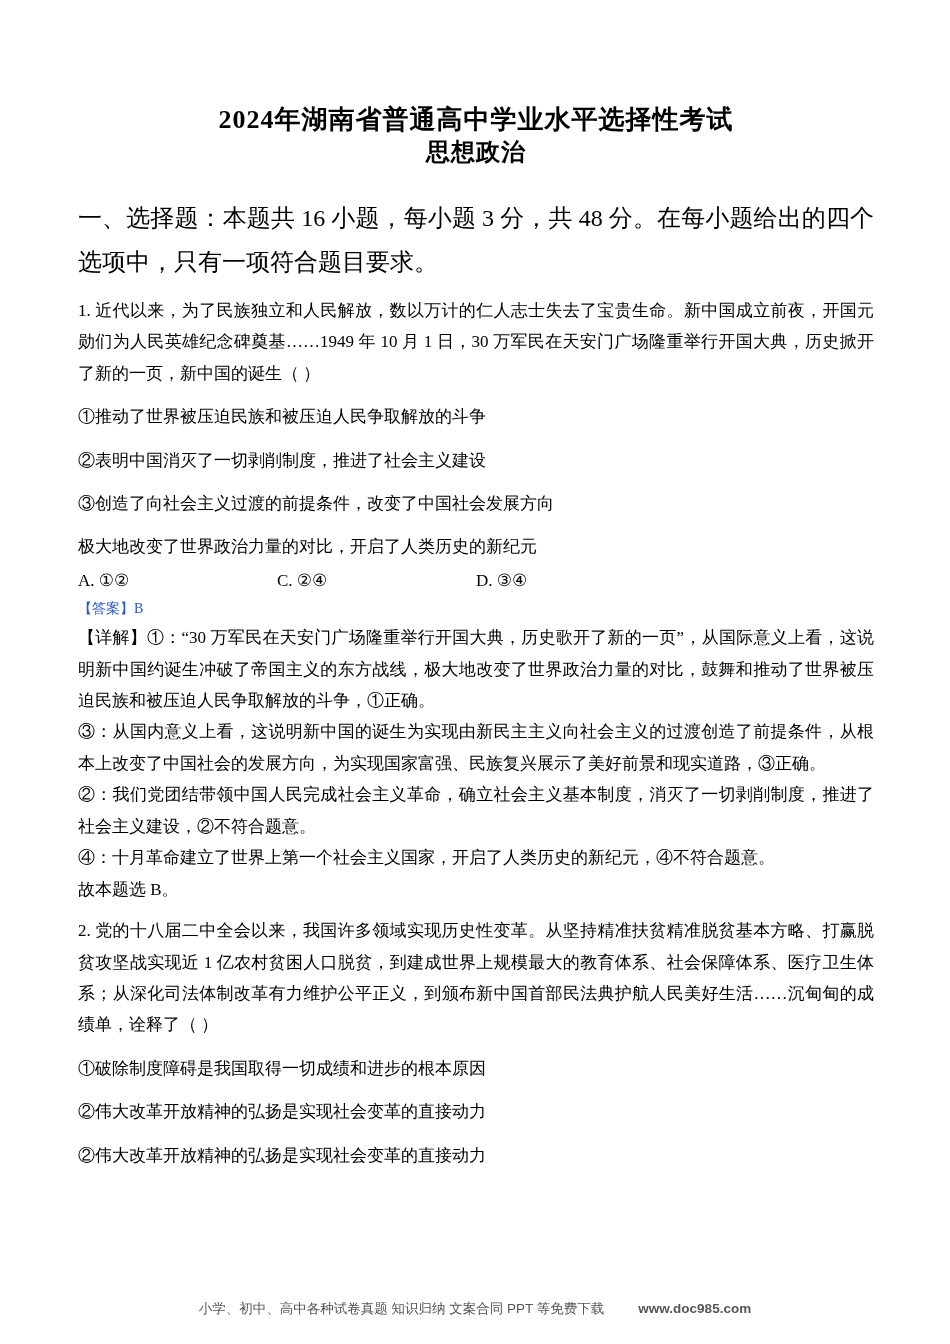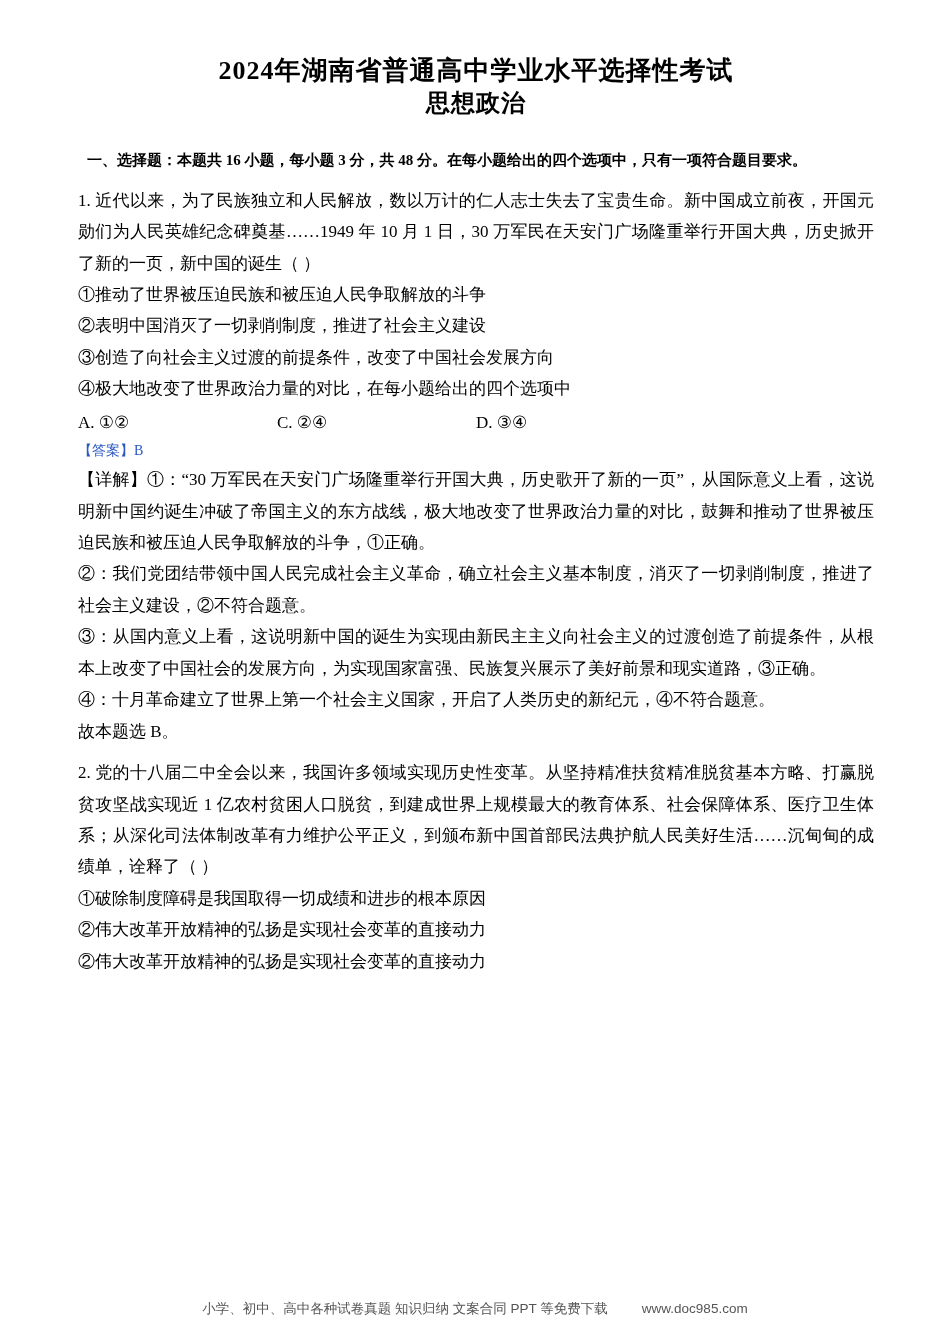--- a/index.html
+++ b/index.html
@@ -28,49 +28,48 @@
     position: absolute;
     left: 78px;
     top: 0;
     width: 796px;
   }
   .doc-title {
     text-align: center;
     font-size: 26px;
     font-weight: bold;
     letter-spacing: 1px;
-    margin-top: 54px;
+    margin-top: 103px;
     line-height: 1.3;
   }
   .doc-subtitle {
     text-align: center;
     font-size: 24px;
     font-weight: bold;
     letter-spacing: 1px;
     line-height: 1.3;
   }
   .section-head {
-    font-size: 15px;
-    font-weight: bold;
+    font-size: 24px;
+    font-weight: normal;
     line-height: 1.85;
     margin-top: 28px;
     text-align: justify;
-    margin-left: 9px;
   }
   p {
     margin: 0;
     font-size: 17px;
     line-height: 1.85;
     text-align: justify;
   }
   .q-stem {
     margin-top: 10px;
   }
   .opt-line {
-    margin-top: 0;
+    margin-top: 12px;
   }
   .choices {
     display: flex;
     margin-top: 2px;
     font-size: 17px;
     line-height: 1.85;
     align-items: flex-end;
   }
   .choices .ch {
     width: 25%;
@@ -93,50 +92,51 @@
     left: 0;
     bottom: 26px;
     width: 950px;
     text-align: center;
     font-size: 13.5px;
     color: #555555;
     font-family: "Liberation Sans", sans-serif;
   }
   .footer .site {
     margin-left: 34px;
+    font-weight: bold;
   }
 </style>
 </head>
 <body>
 
 <div class="page">
   <div class="content">
 
     <div class="doc-title">2024年湖南省普通高中学业水平选择性考试</div>
     <div class="doc-subtitle">思想政治</div>
 
     <div class="section-head">一、选择题：本题共 16 小题，每小题 3 分，共 48 分。在每小题给出的四个选项中，只有一项符合题目要求。</div>
 
     <div>
       <p class="q-stem">1. 近代以来，为了民族独立和人民解放，数以万计的仁人志士失去了宝贵生命。新中国成立前夜，开国元勋们为人民英雄纪念碑奠基……1949 年 10 月 1 日，30 万军民在天安门广场隆重举行开国大典，历史掀开了新的一页，新中国的诞生（    ）</p>
       <p class="opt-line">①推动了世界被压迫民族和被压迫人民争取解放的斗争</p>
       <p class="opt-line">②表明中国消灭了一切剥削制度，推进了社会主义建设</p>
       <p class="opt-line">③创造了向社会主义过渡的前提条件，改变了中国社会发展方向</p>
-      <p class="opt-line">④极大地改变了世界政治力量的对比，在每小题给出的四个选项中</p>
+      <p class="opt-line">极大地改变了世界政治力量的对比，开启了人类历史的新纪元</p>
       <div class="choices">
         <span class="ch">A. ①②</span>
         <span class="ch">C. ②④</span>
         <span class="ch">D. ③④</span>
       </div>
       <p class="answer-block">
         <span class="tag">【答案】</span><span>B</span>
       </p>
       <p class="analysis-body">【详解】①：“30 万军民在天安门广场隆重举行开国大典，历史歌开了新的一页”，从国际意义上看，这说明新中国约诞生冲破了帝国主义的东方战线，极大地改变了世界政治力量的对比，鼓舞和推动了世界被压迫民族和被压迫人民争取解放的斗争，①正确。</p>
+      <p class="analysis-body">③：从国内意义上看，这说明新中国的诞生为实现由新民主主义向社会主义的过渡创造了前提条件，从根本上改变了中国社会的发展方向，为实现国家富强、民族复兴展示了美好前景和现实道路，③正确。</p>
       <p class="analysis-body">②：我们党团结带领中国人民完成社会主义革命，确立社会主义基本制度，消灭了一切剥削制度，推进了社会主义建设，②不符合题意。</p>
-      <p class="analysis-body">③：从国内意义上看，这说明新中国的诞生为实现由新民主主义向社会主义的过渡创造了前提条件，从根本上改变了中国社会的发展方向，为实现国家富强、民族复兴展示了美好前景和现实道路，③正确。</p>
       <p class="analysis-body">④：十月革命建立了世界上第一个社会主义国家，开启了人类历史的新纪元，④不符合题意。</p>
       <p class="analysis-body">故本题选 B。</p>
     </div>
 
     <div>
       <p class="q-stem">2. 党的十八届二中全会以来，我国许多领域实现历史性变革。从坚持精准扶贫精准脱贫基本方略、打赢脱贫攻坚战实现近 1 亿农村贫困人口脱贫，到建成世界上规模最大的教育体系、社会保障体系、医疗卫生体系；从深化司法体制改革有力维护公平正义，到颁布新中国首部民法典护航人民美好生活……沉甸甸的成绩单，诠释了（    ）</p>
       <p class="opt-line">①破除制度障碍是我国取得一切成绩和进步的根本原因</p>
       <p class="opt-line">②伟大改革开放精神的弘扬是实现社会变革的直接动力</p>
       <p class="opt-line">②伟大改革开放精神的弘扬是实现社会变革的直接动力</p>
     </div>

